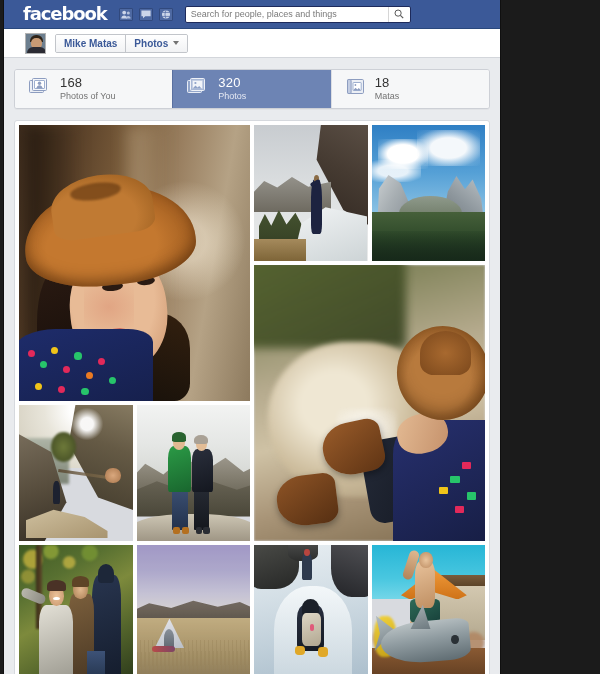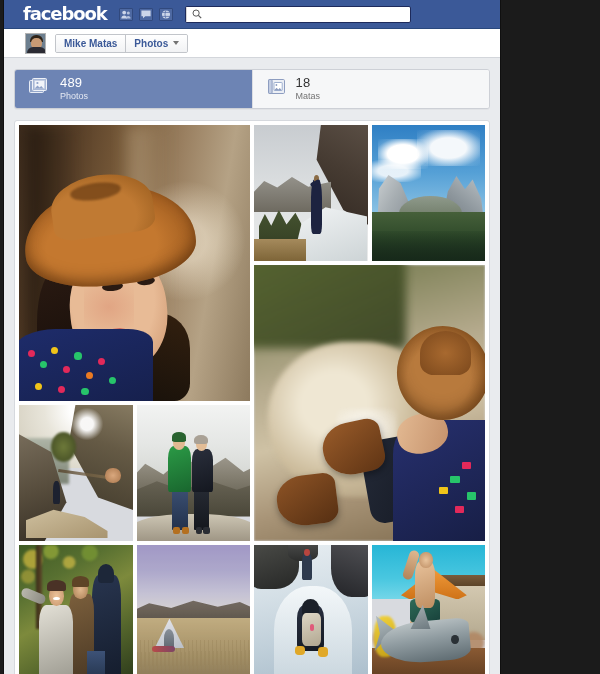--- a/index.html
+++ b/index.html
@@ -561,20 +561,21 @@
         </div>
         <div class="fb-icon">
           <svg width="10" height="9" viewBox="0 0 10 9">
               <circle cx="5" cy="4.4" r="4" fill="#ccd6ea"></circle>
               <path d="M5 0.4c-1.3 1-1.3 7 0 8M1.1 2.4h7.8M0.9 6.4h8.2" stroke="#4a64a0" stroke-width="0.7" fill="none"></path>
             </svg>
         </div>
       </div>
 
       <div class="search-wrap">
+        <input type="text" value="" placeholder="Search for people, places and things" style="">
         <div class="search-btn">
           <svg width="10" height="10" viewBox="0 0 10 10">
               <circle cx="4.1" cy="4.1" r="3.1" fill="none" stroke="#5a5a5a" stroke-width="1"></circle>
               <line x1="6.4" y1="6.4" x2="9.2" y2="9.2" stroke="#5a5a5a" stroke-width="1.2"></line>
             </svg>
         </div>
       </div>
     </div>
 
     <div class="profile-strip">
@@ -592,33 +593,48 @@
           <span>Photos</span>
           <span class="chev"></span>
         </div>
       </div>
     </div>
 
     <div class="content">
 
       <div class="tabbar">
 
+        <div class="tab">
+          <span class="ticon">
+            <svg width="22" height="20" viewBox="0 0 22 20">
+              <rect x="0.5" y="3.5" width="14" height="12" rx="1" fill="#eceff5" stroke="#8d9dc0"></rect>
+              <rect x="3.5" y="1.5" width="14" height="12" rx="1" fill="#f4f6fa" stroke="#8d9dc0"></rect>
+              <rect x="5.5" y="3.5" width="10" height="8" rx="0.5" fill="#ffffff" stroke="#9fb0d0"></rect>
+              <circle cx="10.5" cy="6.3" r="1.7" fill="#8d9dc0"></circle>
+              <path d="M7.4 11.4c0-1.9 1.4-3.2 3.1-3.2s3.1 1.3 3.1 3.2z" fill="#8d9dc0"></path>
+            </svg>
+          </span>
+          <span class="tlabels">
+            <span class="tcount">168</span>
+            <span class="tname">Photos of You</span>
+          </span>
+        </div>
 
         <div class="tab active">
           <span class="ticon">
             <svg width="22" height="20" viewBox="0 0 22 20">
               <rect x="0.5" y="3.5" width="14" height="12" rx="1" fill="#93a6ca" stroke="#e8ecf5"></rect>
               <rect x="3.5" y="1.5" width="14" height="12" rx="1" fill="#a8b8d6" stroke="#eef1f7"></rect>
               <rect x="5.5" y="3.5" width="10" height="8" rx="0.5" fill="#f1f4f9" stroke="#c6d0e4"></rect>
               <circle cx="8.4" cy="6" r="1.1" fill="#8ea2c8"></circle>
               <path d="M5.7 11.4l2.8-3 2 2.1 1.7-1.6 2.3 2.5z" fill="#8ea2c8"></path>
             </svg>
           </span>
           <span class="tlabels">
-            <span class="tcount">489</span>
+            <span class="tcount">320</span>
             <span class="tname">Photos</span>
           </span>
         </div>
 
         <div class="tab">
           <span class="ticon">
             <svg width="20" height="20" viewBox="0 0 20 20">
               <rect x="1.5" y="2.5" width="16" height="14" rx="1.2" fill="#eceff5" stroke="#8d9dc0"></rect>
               <rect x="1.5" y="2.5" width="3.6" height="14" rx="1.2" fill="#c3cde2" stroke="#8d9dc0"></rect>
               <rect x="7" y="5.5" width="8.2" height="8" rx="0.5" fill="#ffffff" stroke="#9fb0d0"></rect>

